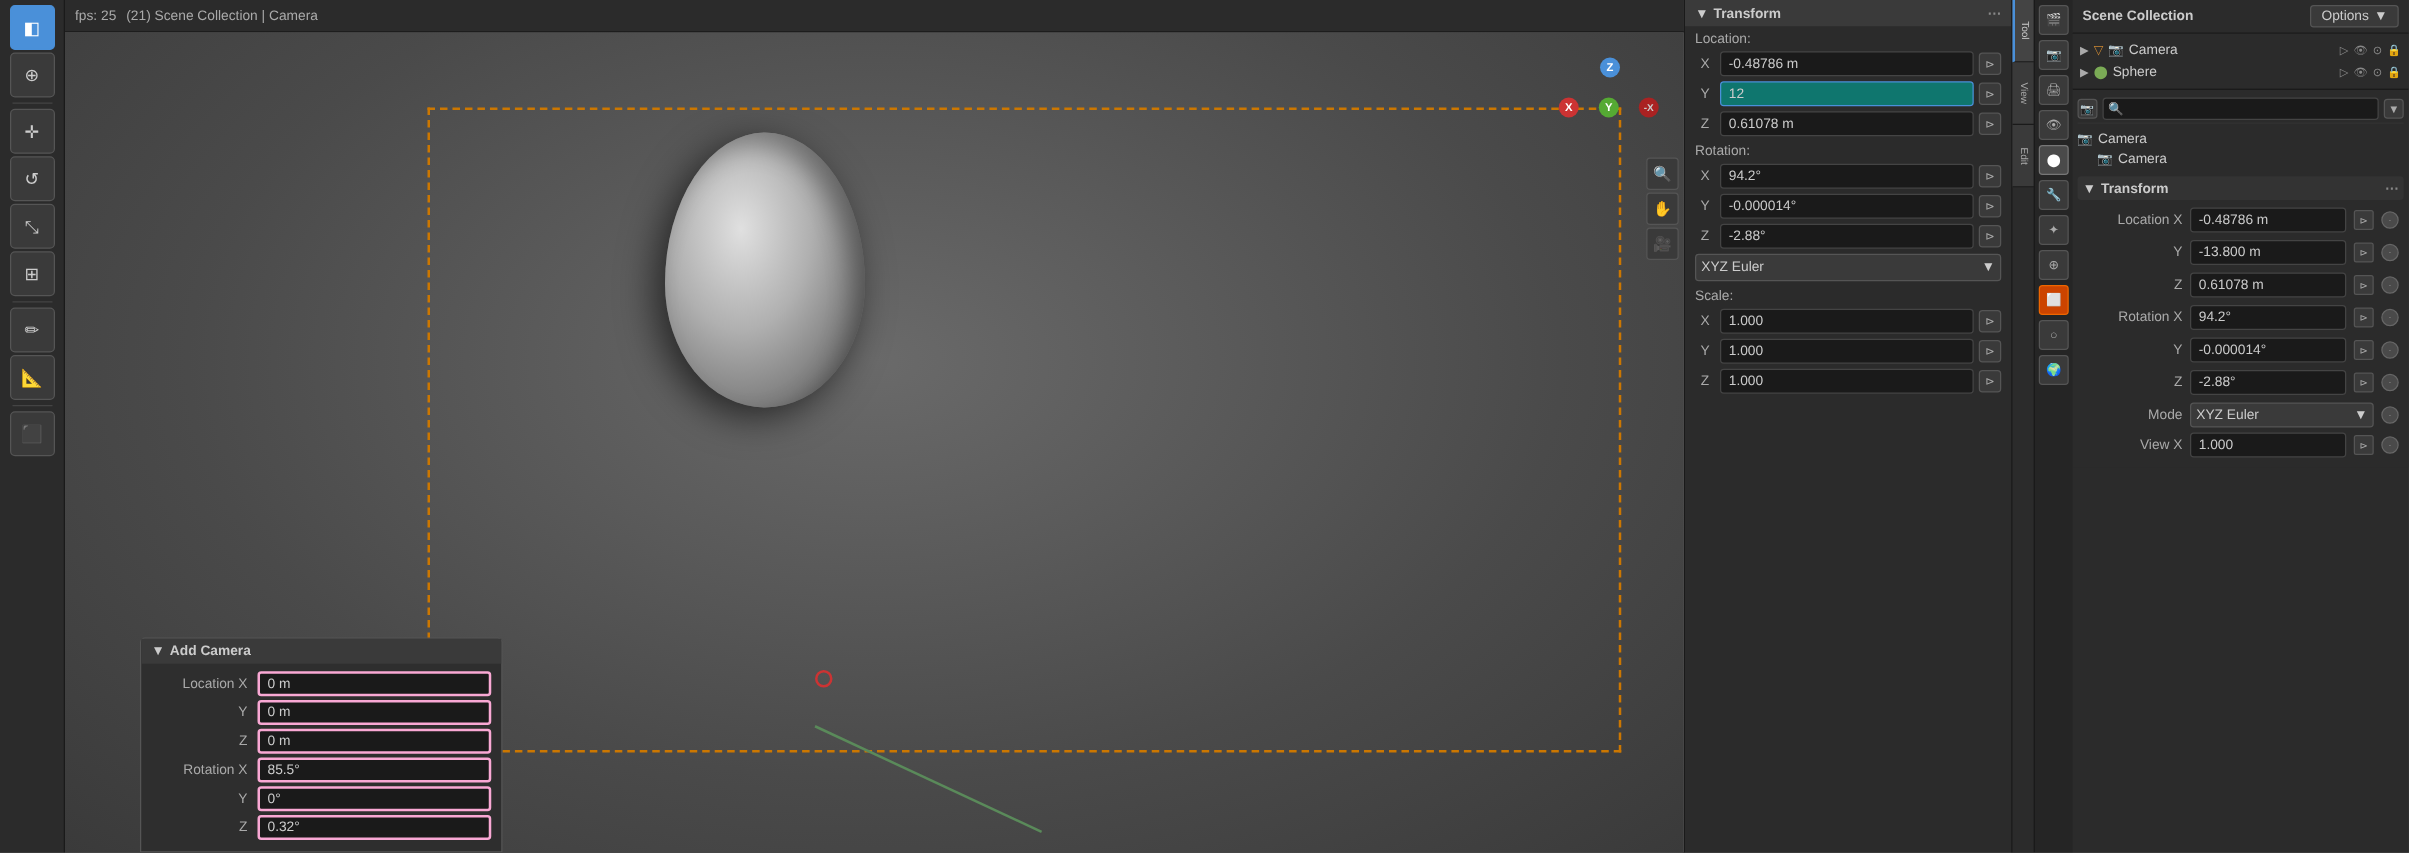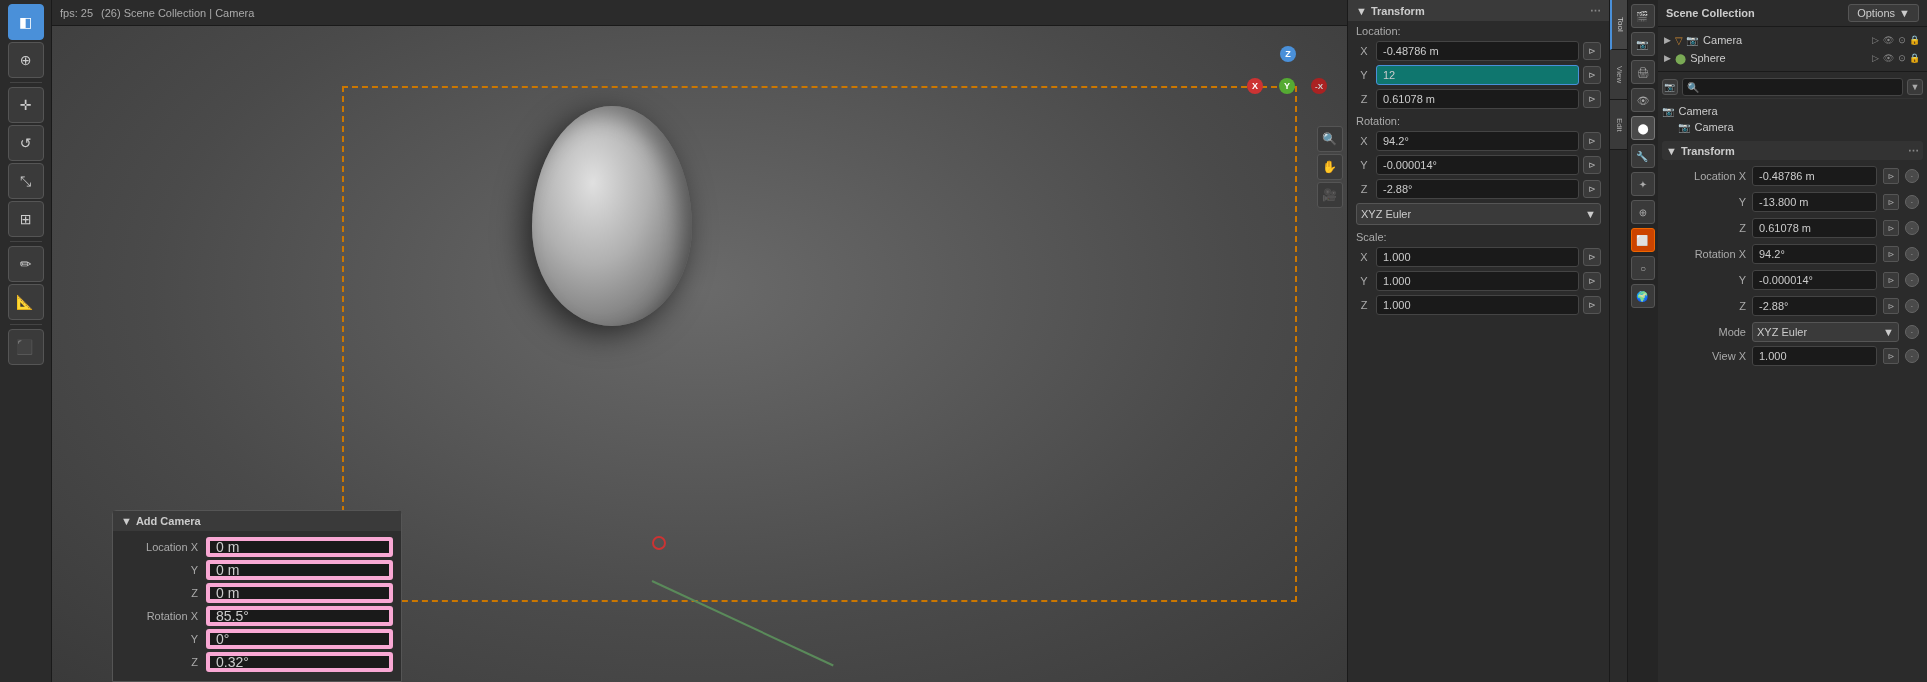--- a/index.html
+++ b/index.html
@@ -206,25 +206,25 @@
     .panel-label {
       text-align: right;
       width: 85px;
       padding-right: 8px;
       color: #aaa;
       font-size: 11px;
     }
     .panel-value {
       flex: 1;
       background: #1a1a1a;
-      border: 4px solid #f9a8d4;
+      border: 2px solid #f9a8d4;
       border-radius: 3px;
       padding: 2px 6px;
       color: #ccc;
-      font-size: 14px;
+      font-size: 11px;
       height: 20px;
       display: flex;
       align-items: center;
     }
     .transform-header {
       background: #3a3a3a;
       padding: 4px 8px;
       display: flex;
       align-items: center;
       justify-content: space-between;
@@ -482,21 +482,21 @@
   <div class="toolbar-btn">✏</div>
   <div class="toolbar-btn">📐</div>
   <div class="toolbar-divider"></div>
   <div class="toolbar-btn">⬛</div>
 </div>
 
 <div class="main-area">
 
   <div class="top-bar">
     <span>fps: 25</span>
-    <span>(26) Scene Collection | Camera</span>
+    <span>(21) Scene Collection | Camera</span>
   </div>
 
   <div class="viewport">
     <div class="viewport-bg"></div>
 
     <div class="camera-frame"></div>
 
     <div class="object-sphere"></div>
 
     <div class="origin-point">

